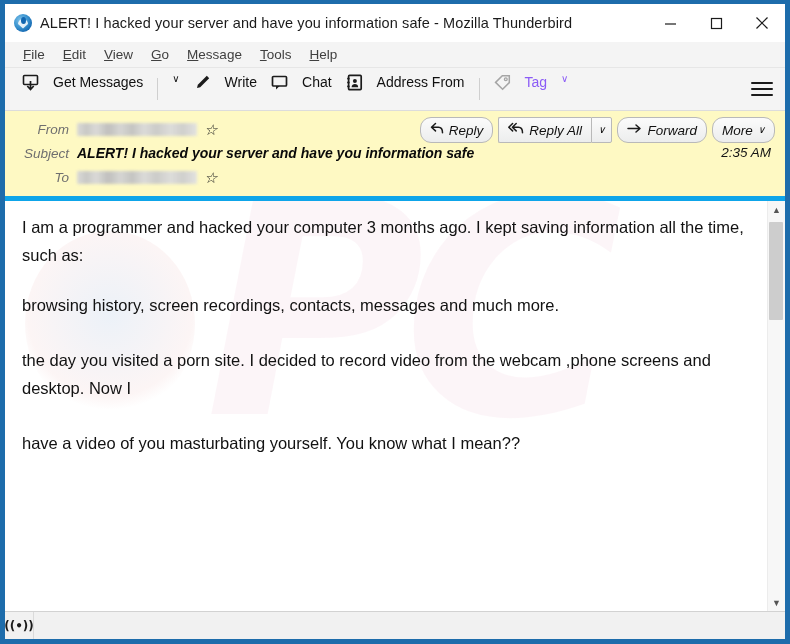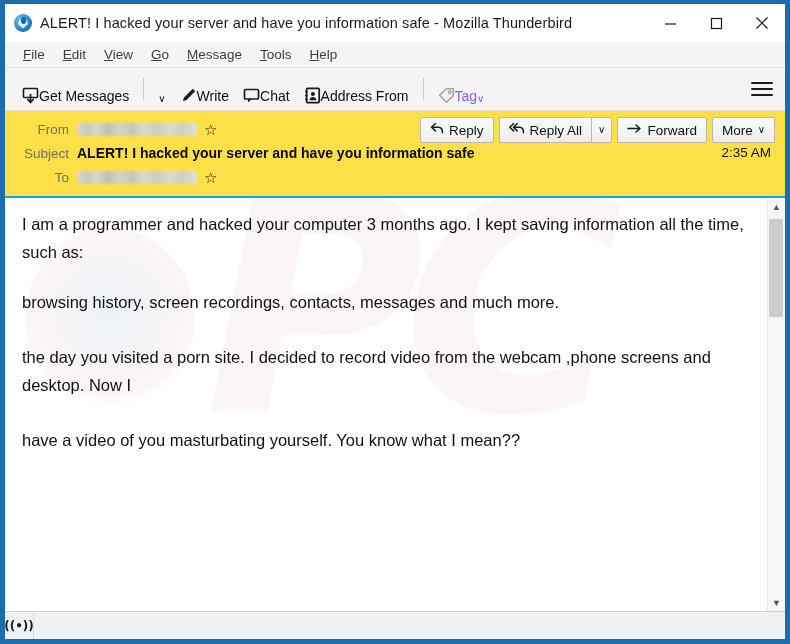--- a/index.html
+++ b/index.html
@@ -117,27 +117,27 @@
     flex: 0 0 42px;
     background: #f4f4f4;
     display: flex;
     align-items: center;
     padding-left: 10px;
     border-bottom: 1px solid #dcdcdc;
     position: relative;
   }
   .tbitem {
     display: flex;
-    align-items: flex-end;
+    align-items: flex-start;
     height: 30px;
     padding: 0 7px;
     font-size: 14px;
     color: #101010;
     white-space: nowrap;
-    gap: 0;
+    gap: 14px;
   }
   .tbitem.disabled { color: #8b5cf6; }
   .tbsep {
     width: 1px;
     height: 22px;
     background: #cfcfcf;
     margin: 0 7px;
   }
   .caret-sm {
     font-size: 10px;
@@ -156,25 +156,26 @@
   }
   #hamburger span {
     display: block;
     height: 2px;
     background: #1b1b1b;
     border-radius: 1px;
   }
 
   
   #msgheader {
-    background: #fde047;
+    background: #fef9c3;
     flex: 0 0 auto;
     padding: 6px 0 7px 0;
-    border-bottom: 2px solid #0ea5e9;
-    position: relative;
+    border-bottom: 5px solid #0ea5e9;
+    position: relative;
+    font-style: italic;
   }
   .hdrrow {
     display: flex;
     align-items: center;
     height: 24px;
     padding-left: 0;
   }
   .hdrlabel {
     width: 64px;
     text-align: right;
@@ -221,21 +222,21 @@
     right: 10px;
     top: 6px;
     display: flex;
     align-items: stretch;
     height: 26px;
     gap: 5px;
   }
   .hbtn {
     background: linear-gradient(180deg,#fbfbfb 0%,#eceded 100%);
     border: 1px solid #b9b9b9;
-    border-radius: 2px;
+    border-radius: 11px;
     font-size: 13.5px;
     color: #111111;
     display: flex;
     align-items: center;
     justify-content: center;
     padding: 0 9px;
     gap: 5px;
     white-space: nowrap;
   }
   .hbtn-split {

